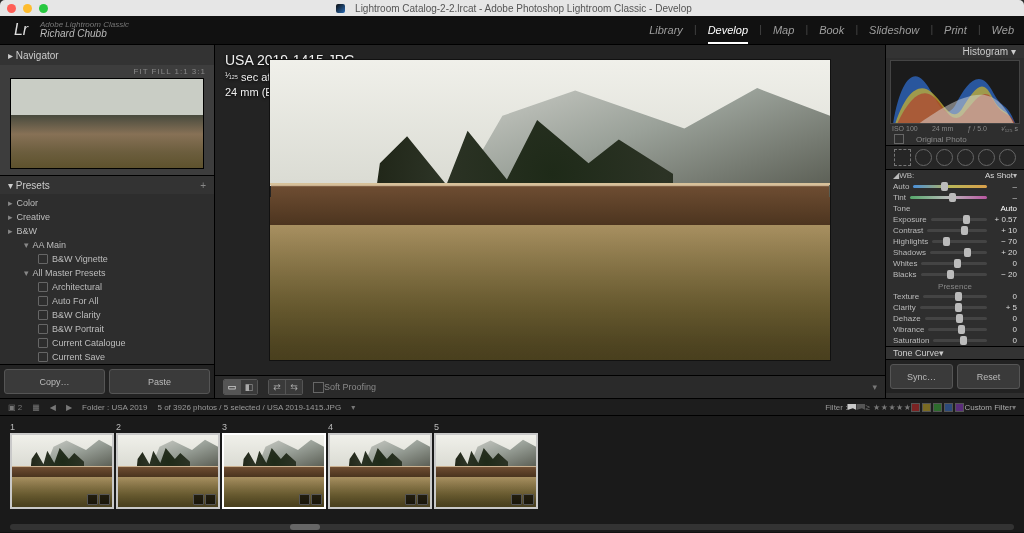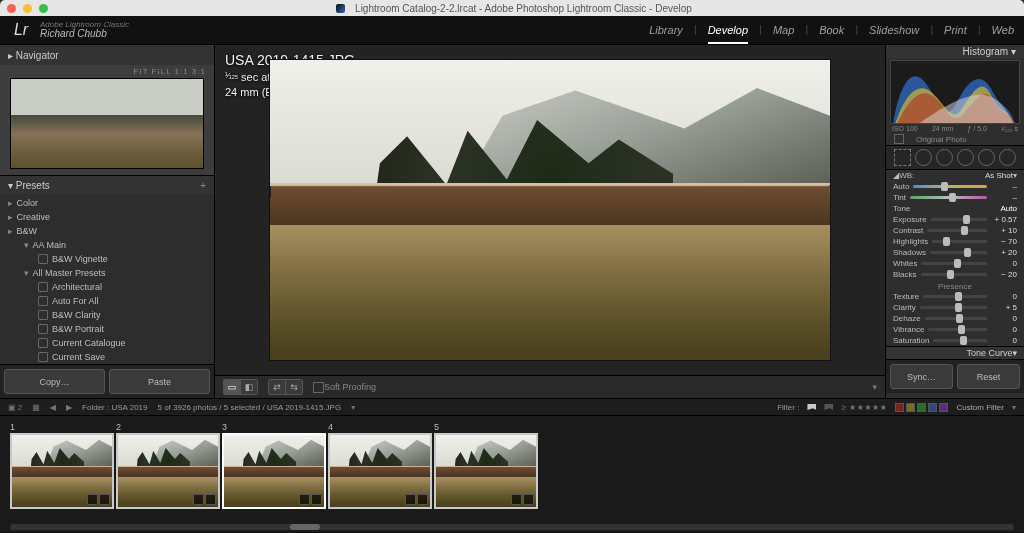--- a/index.html
+++ b/index.html
@@ -132,30 +132,30 @@
     background:#bbb; border-radius:2px; }
   .color-slider .slider { background:linear-gradient(90deg,#4a90d9,#b9b658,#d99f4a); }
   .tint-slider  .slider { background:linear-gradient(90deg,#55a86b,#bbb,#b855a0); }
   .sec-title { text-align:center; color:#888; font-size:8px; margin-top:2px; }
   .tone-head { display:flex; justify-content:space-between; font-size:8px;
     color:#bbb; padding:1px 7px; }
   .auto { color:#fff; font-weight:500; }
   .val { width:26px; text-align:right; color:#ddd; }
   .sync-reset { height:25px; background:#222; display:flex; gap:4px;
     padding:4px; border-top:1px solid #000; }
-  .tone-curve { display:flex; justify-content:flex-end;
+  .tone-curve { display:flex; justify-content:flex-start;
     padding:1px 7px; font-size:9px; color:#ccc; background:#333;
     border-top:1px solid #000; }
 
   
   .filmstrip-bar { height:16px; background:#1d1d1d; border-top:1px solid #000;
     display:flex; align-items:center; padding:0 8px; font-size:8px;
     color:#9a9a9a; gap:10px; }
   .filmstrip-bar .glyph { color:#777; cursor:pointer; }
-  .filmstrip-bar .right-tools { margin-left:auto; display:flex; gap:8px; align-items:center; }
+  .filmstrip-bar .right-tools { margin-left:auto; display:flex; align-items:center; }
   .flag { width:9px; height:6px; background:#c9c9c9;
     clip-path:polygon(0 0,100% 0,100% 100%,60% 70%,0 100%); }
   .stars { color:#777; letter-spacing:.5px; }
   .color-chips { display:flex; gap:2px; }
   .chip { width:7px; height:7px; border:1px solid #555; }
   .chip.r{background:#7a2323;} .chip.y{background:#7a6a23;}
   .chip.g{background:#2d6a2d;} .chip.b{background:#2d4a7a;}
   .chip.p{background:#5a2d7a;}
   .custom-filter { color:#aaa; }
 

